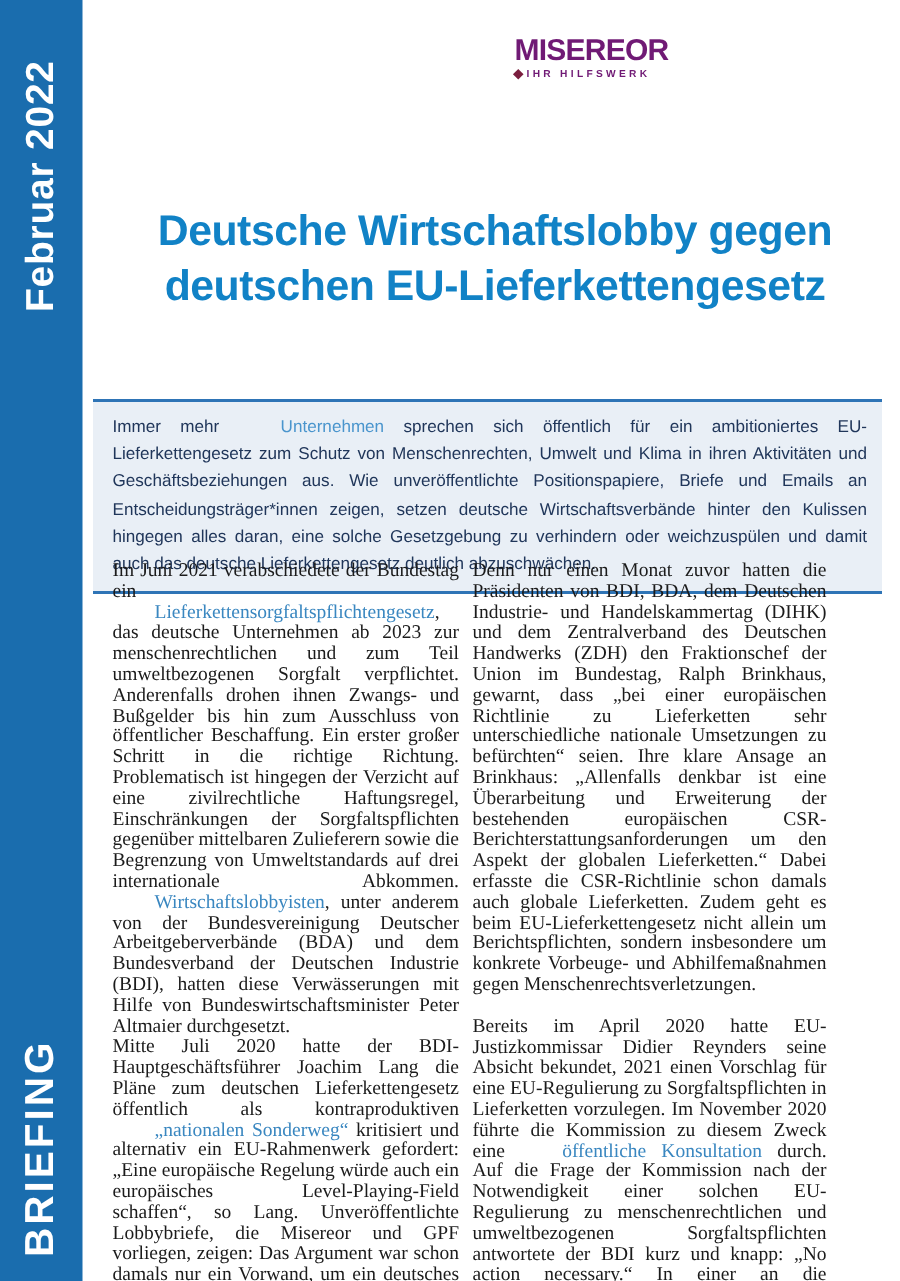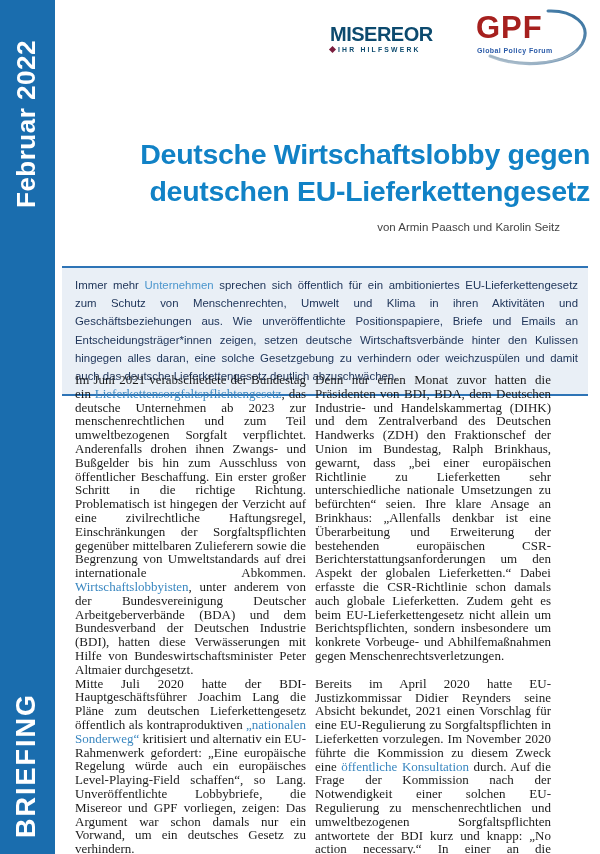--- a/index.html
+++ b/index.html
@@ -7,21 +7,21 @@
         font-family:"Liberation Sans",sans-serif;}
 
   
   .sidebar{position:absolute;left:0;top:0;width:55px;height:854px;background:#1a6dae;}
   .vlabel{position:absolute;white-space:nowrap;transform-origin:left top;transform:rotate(-90deg);
           color:#ffffff;font-weight:bold;font-family:"Liberation Sans",sans-serif;}
   .vlabel.date{left:11px;top:208px;font-size:26px;letter-spacing:0.5px;}
   .vlabel.doctype{left:11px;top:838px;font-size:27px;letter-spacing:2px;}
 
   
-  .misereor{position:absolute;left:330px;top:24px;width:120px;color:#0c4a6e;}
+  .misereor{position:absolute;left:343px;top:24px;width:120px;color:#701a75;}
   .mis-name{font-size:20px;font-weight:bold;letter-spacing:-0.5px;line-height:20px;}
   .mis-tag{display:flex;align-items:center;gap:3px;margin-top:2px;}
   .mis-diamond{width:5px;height:5px;background:#7a1e3e;transform:rotate(45deg);display:inline-block;}
   .mis-tagline{font-size:6.8px;font-weight:bold;letter-spacing:2.2px;}
 
   .gpf{position:absolute;left:466px;top:6px;width:130px;height:64px;}
   .gpf svg{position:absolute;left:0;top:0;}
   .gpf-abbr{position:absolute;left:10px;top:6px;font-size:31px;font-weight:bold;color:#a6201e;
             letter-spacing:1px;line-height:31px;}
   .gpf-tag{position:absolute;left:11px;top:41px;font-size:7px;font-weight:bold;color:#2b5ba8;
@@ -44,63 +44,47 @@
   .col{position:absolute;top:373px;}
   .col-left{left:75px;width:231px;}
   .col-right{left:315px;width:236px;}
   .body-p{margin:0;font-family:Liberation Serif, serif;font-size:13px;line-height:13.8px;
           text-align:justify;color:#1b1b1b;hyphens:auto;-webkit-hyphens:auto;}
   .subhead{margin:22px 0 18px 0;font-family:"Liberation Sans",sans-serif;font-size:12.3px;
            font-weight:bold;line-height:15.5px;color:#1b1b1b;}
   .p-gap{margin-top:14px;}
 
   
-  .ilink{color:#3a87c0;text-decoration:none;cursor:pointer;}
+  .ilink{color:#3a87c0;text-decoration:none;cursor:pointer;margin-left:28px;}
   .abstract .ilink{color:#4a95cd;}
 </style>
 </head>
 <body>
 
 <div class="page">
 
   <aside class="sidebar">
     <div class="vlabel date">Februar 2022</div>
     <div class="vlabel doctype">BRIEFING</div>
   </aside>
 
   <div class="misereor">
     <div class="mis-name">MISEREOR</div>
     <div class="mis-tag">
       <span class="mis-diamond"></span>
       <span class="mis-tagline">IHR HILFSWERK</span>
     </div>
   </div>
 
-  <div class="gpf">
-    <svg width="130" height="64" viewBox="0 0 130 64">
-      <defs>
-        <linearGradient id="swoosh" x1="0" y1="1" x2="1" y2="0">
-          <stop offset="0" stop-color="#b9c7d2"></stop>
-          <stop offset="0.55" stop-color="#6d93b4"></stop>
-          <stop offset="1" stop-color="#2f6f9e"></stop>
-        </linearGradient>
-      </defs>
-      <path d="M 24 50 C 58 64 104 58 116 38 C 127 18 106 4 82 5" fill="none" stroke="url(#swoosh)" stroke-width="3" stroke-linecap="round"></path>
-      <path d="M 24 50 C 50 59 92 60 110 45" fill="none" stroke="#9fb4c4" stroke-width="1.4" stroke-linecap="round"></path>
-    </svg>
-    <div class="gpf-abbr">GPF</div>
-    <div class="gpf-tag">Global Policy Forum</div>
-  </div>
 
-  <h1 class="title" style="margin:0;text-align:right;">
+  <h1 class="title" style="margin:0;">
     <span>Deutsche Wirtschaftslobby gegen</span>
     <span>deutschen EU-Lieferkettengesetz</span>
   </h1>
 
-  <div class="byline">von Armin Paasch und Karolin Seitz</div>
 
   <div class="abstract">
     <p lang="de">
       <span>Immer mehr </span><a class="ilink">Unternehmen</a><span> sprechen sich öffentlich für ein ambitioniertes EU-Lieferkettengesetz zum Schutz von Menschenrechten, Umwelt und Klima in ihren Aktivitäten und Geschäftsbeziehungen aus. Wie unveröffentlichte Positionspapiere, Briefe und Emails an Entscheidungsträger*innen zeigen, setzen deutsche Wirtschaftsverbände hinter den Kulissen hingegen alles daran, eine solche Gesetzgebung zu verhindern oder weichzuspülen und damit auch das deutsche Lieferkettengesetz deutlich abzuschwächen.</span>
     </p>
   </div>
 
   <section class="col col-left">
     <p class="body-p" lang="de">
       <span>Im Juni 2021 verabschiedete der Bundestag ein </span><a class="ilink">Lieferkettensorgfaltspflichtengesetz</a><span>, das deutsche Unternehmen ab 2023 zur menschenrechtlichen und zum Teil umweltbezogenen Sorgfalt verpflichtet. Anderenfalls drohen ihnen Zwangs- und Bußgelder bis hin zum Ausschluss von öffentlicher Beschaffung. Ein erster großer Schritt in die richtige Richtung. Problematisch ist hingegen der Verzicht auf eine zivilrechtliche Haftungsregel, Einschränkungen der Sorgfaltspflichten gegenüber mittelbaren Zulieferern sowie die Begrenzung von Umweltstandards auf drei internationale Abkommen. </span><a class="ilink">Wirtschaftslobbyisten</a><span>, unter anderem von der Bundesvereinigung Deutscher Arbeitgeberverbände (BDA) und dem Bundesverband der Deutschen Industrie (BDI), hatten diese Verwässerungen mit Hilfe von Bundeswirtschaftsminister Peter Altmaier durchgesetzt.</span>

